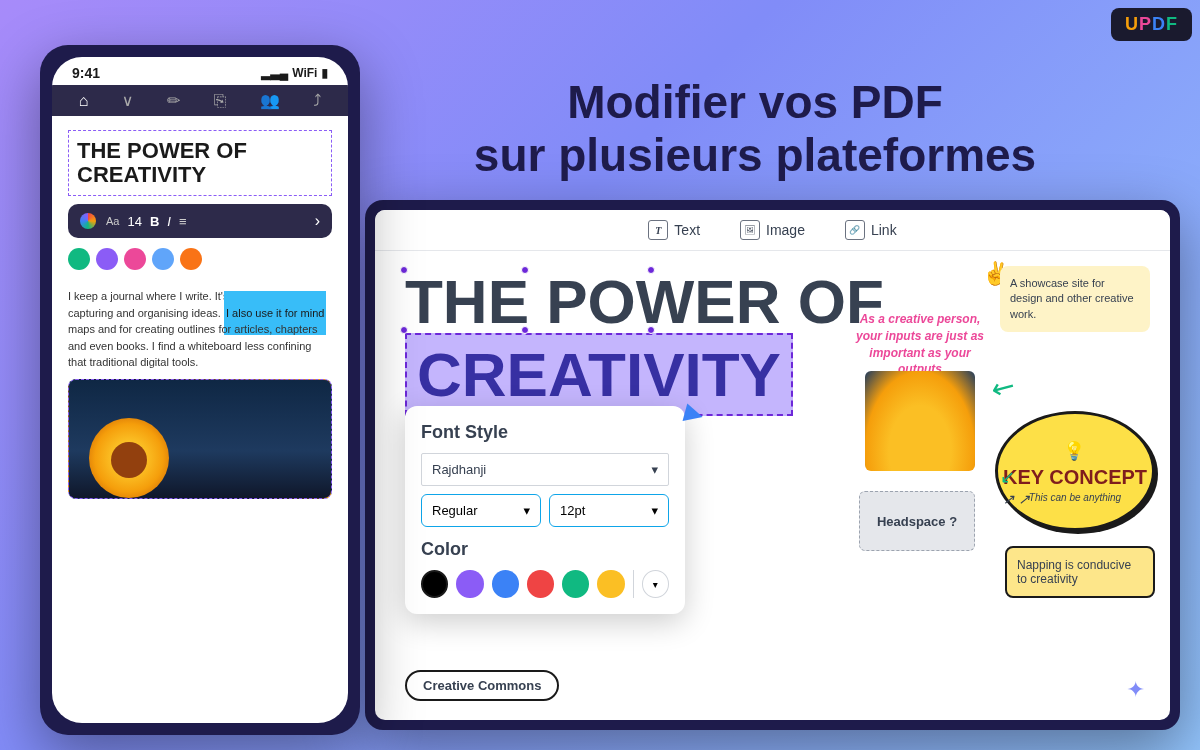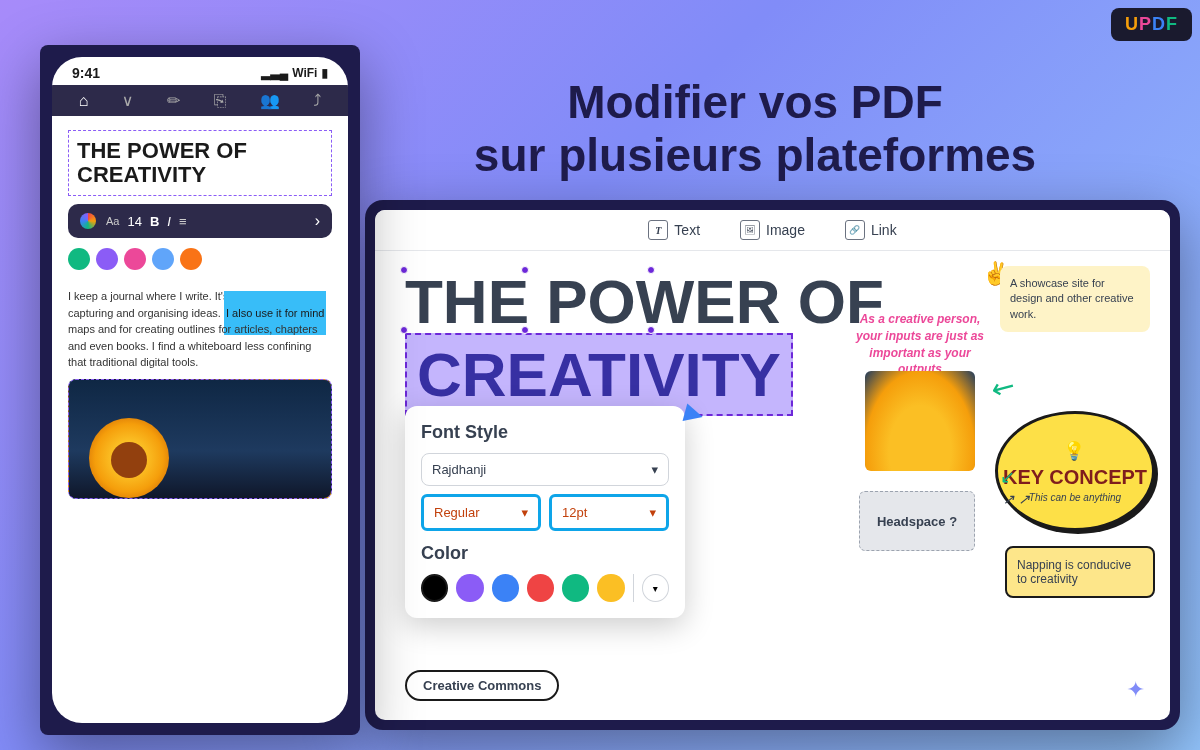--- a/index.html
+++ b/index.html
@@ -48,21 +48,21 @@
     }
 
     
     .phone {
       position: absolute;
       left: 40px;
       top: 45px;
       width: 320px;
       height: 690px;
       background: #1e1b4b;
-      border-radius: 8px;
+      border-radius: 28px;
       padding: 12px;
       box-shadow: 0 20px 60px rgba(0,0,0,0.4);
       z-index: 10;
     }
     .phone-inner {
       width: 100%;
       height: 100%;
       background: white;
       border-radius: 30px;
       overflow: hidden;
@@ -252,42 +252,42 @@
     }
     .font-panel-label {
       font-size: 18px;
       font-weight: 600;
       color: #374151;
       margin-bottom: 10px;
     }
     .font-select {
       width: 100%;
       border: 1px solid #d1d5db;
-      border-radius: 8px;
+      border-radius: 2px;
       padding: 8px 10px;
       font-size: 13px;
       color: #374151;
       display: flex;
       justify-content: space-between;
       align-items: center;
       margin-bottom: 8px;
       cursor: pointer;
     }
     .font-row {
       display: flex;
       gap: 8px;
       margin-bottom: 12px;
     }
     .font-select-half {
       flex: 1;
-      border: 3px solid #0ea5e9;
+      border: 1px solid #0ea5e9;
       border-radius: 6px;
       padding: 8px 10px;
       font-size: 13px;
-      color: #c2410c;
+      color: #000000;
       display: flex;
       justify-content: space-between;
       align-items: center;
       cursor: pointer;
     }
     .color-section-label {
       font-size: 18px;
       font-weight: 600;
       color: #374151;
       margin-bottom: 10px;

